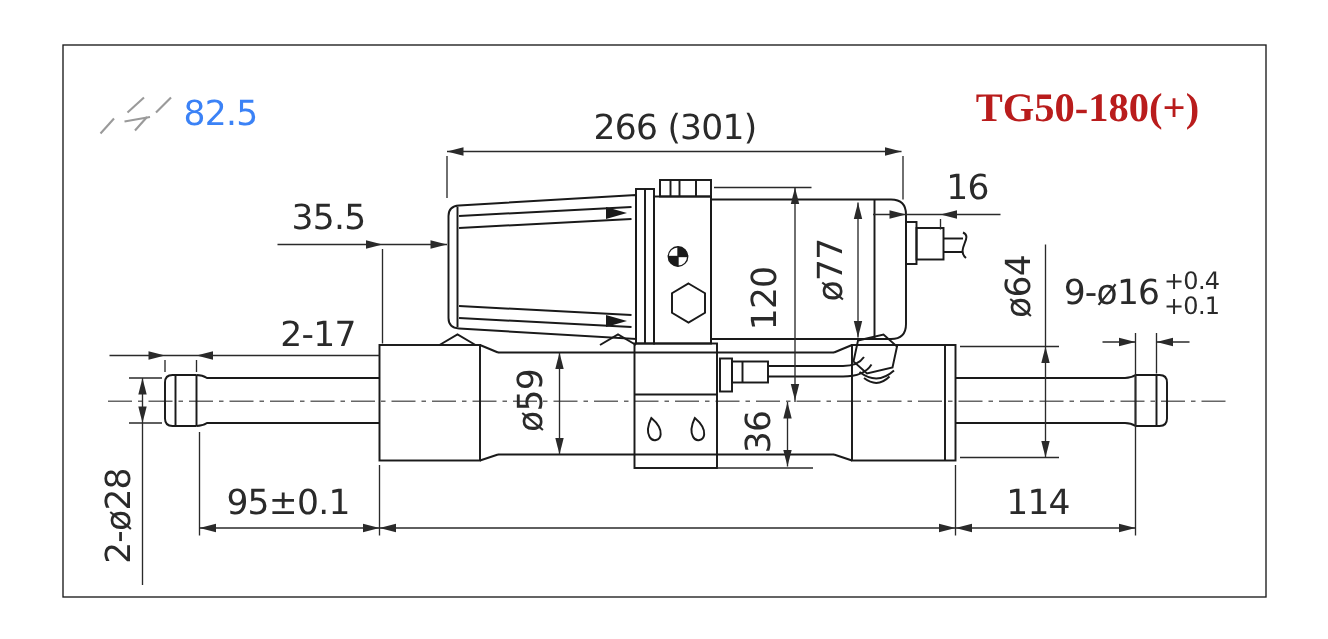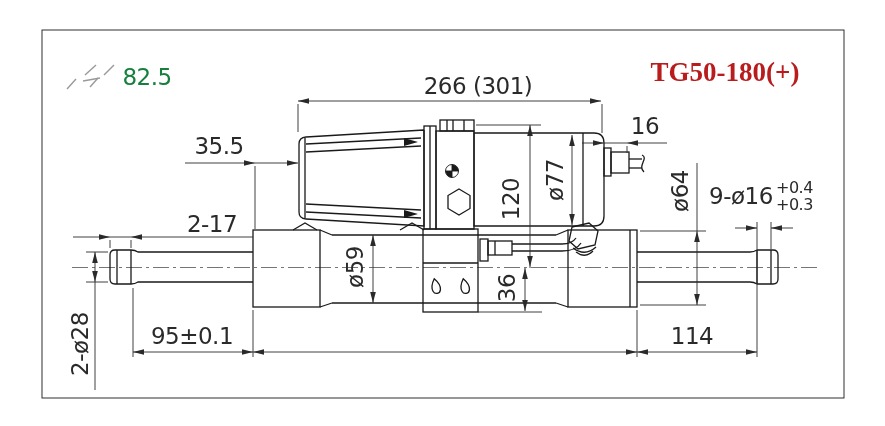--- a/index.html
+++ b/index.html
@@ -18,21 +18,21 @@
   .lbl{
     position:absolute;transform:translate(-50%,-50%);
     font-size:23px;letter-spacing:-0.5px;color:var(--dim,#2a2a2a);
     white-space:nowrap;line-height:1;
   }
   .v{transform:translate(-50%,-50%) rotate(-90deg);}
   .title-lbl{
     font-family:"Liberation Serif",serif;font-weight:bold;
     font-size:27px;letter-spacing:0;color:#b91c1c;
   }
-  .note-lbl{color:#15803d;}
+  .note-lbl{color:#3b82f6;}
   .tolstack{
     position:absolute;transform:translate(0,-50%);
     display:flex;flex-direction:column;gap:1px;
     font-size:16px;letter-spacing:-0.5px;color:var(--dim,#2a2a2a);line-height:1;
   }
 </style>
 </head>
 <body>
 
 <div class="stage">
@@ -206,31 +206,31 @@
     <path d="M697,231 L694.2,242 L699.8,242 Z"></path>
     <path d="M697,305 L694.2,294 L699.8,294 Z"></path>
     <path d="M757,228 L746,225.2 L746,230.8 Z"></path>
     <path d="M771,228 L782,225.2 L782,230.8 Z"></path>
   </g>
 </svg>
 
   <div class="lbl title-lbl" style="left:725px;top:72px;">TG50-180(+)</div>
   <div class="lbl note-lbl" style="left:147px;top:77px;">82.5</div>
 
-  <div class="lbl" style="left:450px;top:86px;margin-left:28px;">266 (301)</div>
+  <div class="lbl" style="left:450px;top:86px;">266 (301)</div>
   <div class="lbl" style="left:219px;top:146px;text-align:right;">35.5</div>
   <div class="lbl" style="left:645px;top:126px;">16</div>
   <div class="lbl" style="left:212px;top:224px;text-align:right;">2-17</div>
   <div class="lbl v" style="left:80px;top:344px;">2-ø28</div>
   <div class="lbl" style="left:192px;top:336px;">95±0.1</div>
   <div class="lbl" style="left:692px;top:336px;">114</div>
   <div class="lbl v" style="left:355px;top:267px;">ø59</div>
   <div class="lbl v" style="left:511px;top:199px;">120</div>
   <div class="lbl v" style="left:555px;top:180px;">ø77</div>
   <div class="lbl v" style="left:507px;top:288px;">36</div>
   <div class="lbl v" style="left:680px;top:191px;">ø64</div>
   <div class="lbl" style="left:741px;top:196px;">9-ø16</div>
   <div class="tolstack" style="left:776px;top:196px;">
     <span>+0.4</span>
-    <span>+0.3</span>
+    <span>+0.1</span>
   </div>
 
 </div>
 
 </body></html>

